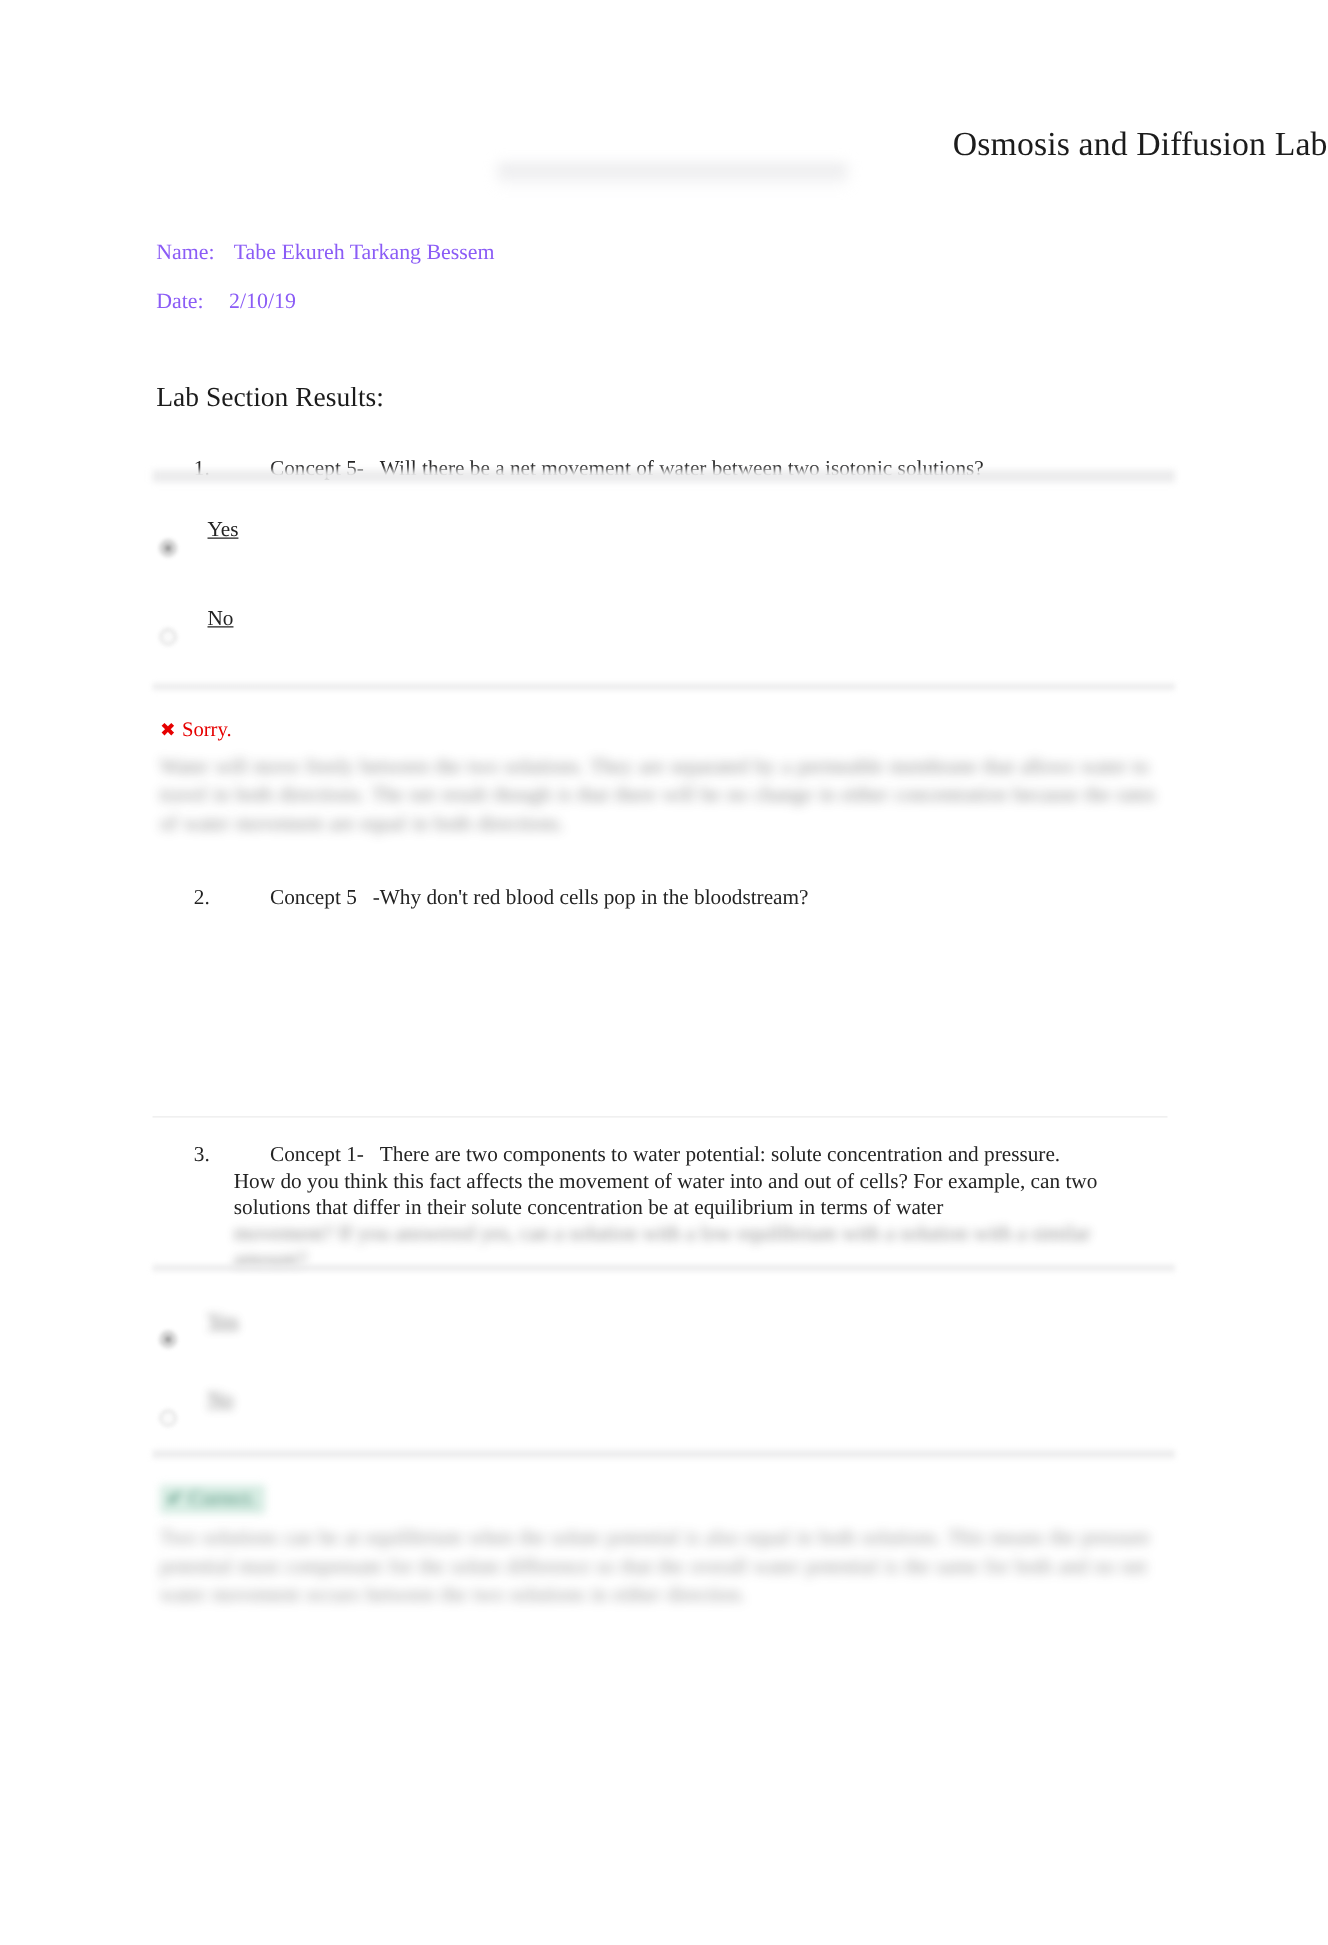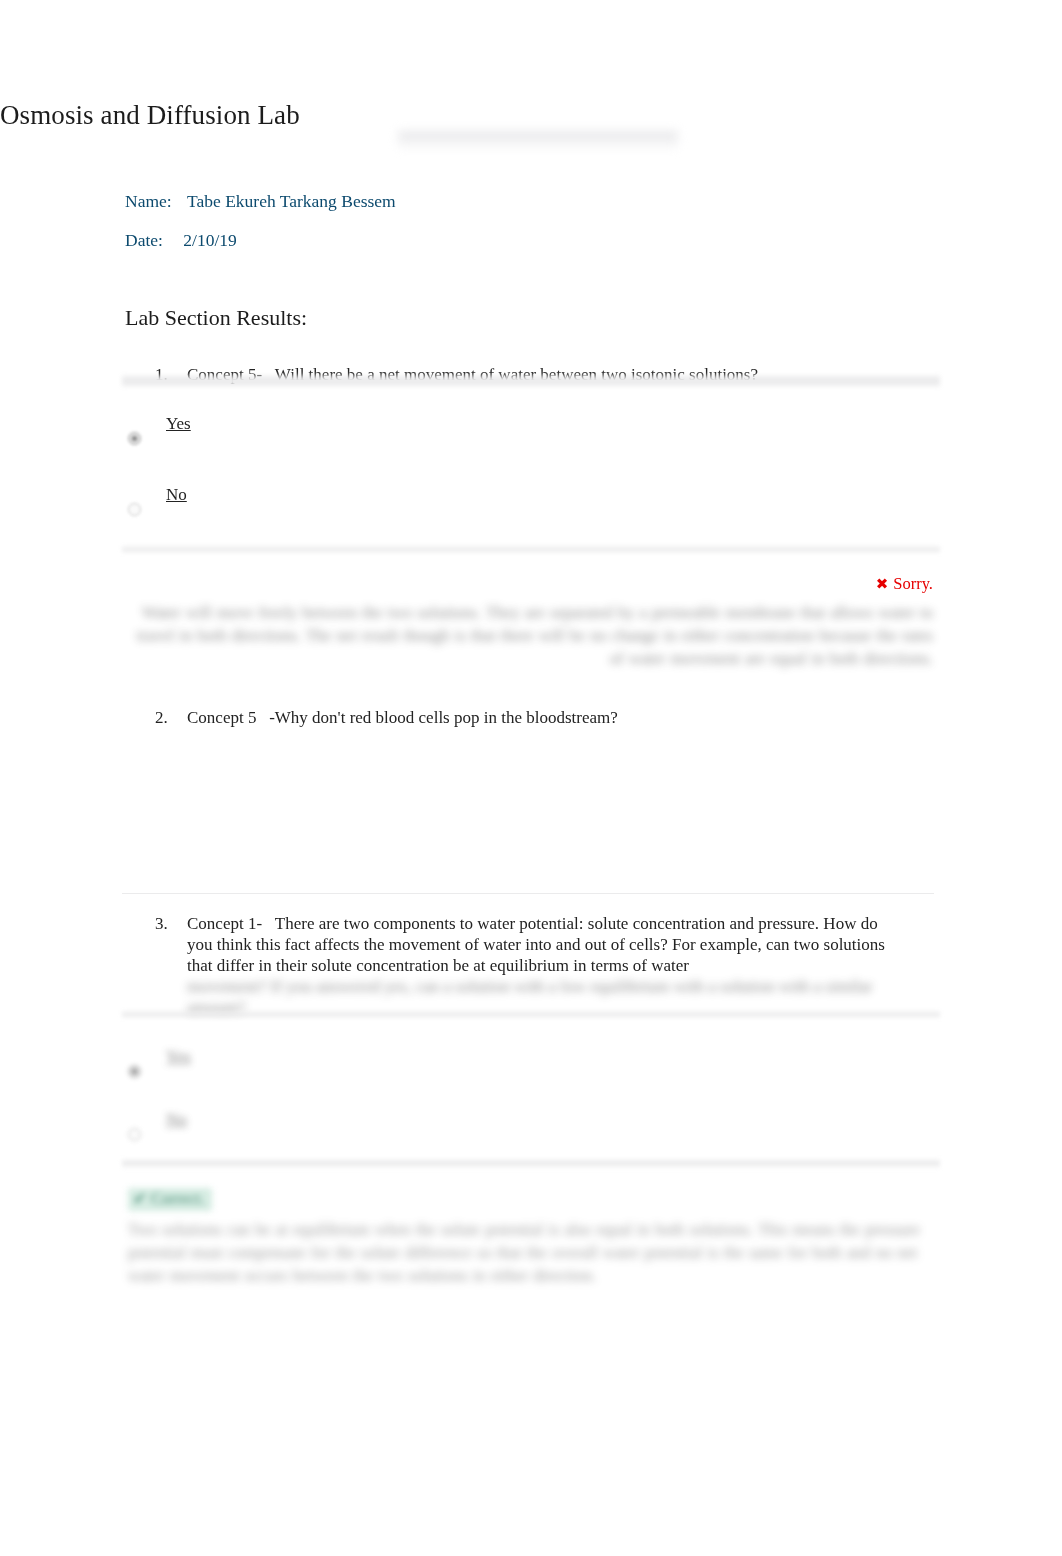--- a/index.html
+++ b/index.html
@@ -22,21 +22,21 @@
     inset: 0;
     background: #ffffff;
   }
 
   
   .doc-title {
     position: absolute;
     left: 0;
     top: 100px;
     width: 1062px;
-    text-align: left;
+    text-align: right;
     font-size: 27px;
     font-weight: 400;
     color: #1c1c1c;
     letter-spacing: 0.1px;
   }
   .title-smudge {
     position: absolute;
     left: 398px;
     top: 131px;
     width: 280px;
@@ -44,21 +44,21 @@
     background: linear-gradient(to bottom, rgba(225,225,228,0.85), rgba(255,255,255,0));
     filter: blur(5px);
     pointer-events: none;
   }
 
   
   .meta-row {
     position: absolute;
     left: 125px;
     font-size: 17.5px;
-    color: #0c4a6e;
+    color: #8b5cf6;
     white-space: nowrap;
     text-align: center;
   }
   .meta-row.name { top: 191px; }
   .meta-row.date { top: 230px; }
   .meta-label { display: inline-block; }
   .meta-value { display: inline-block; }
   .meta-row.name .meta-value { margin-left: 11px; }
   .meta-row.date .meta-value { margin-left: 16px; }
 
@@ -85,21 +85,21 @@
     position: absolute;
     left: 0;
     top: 0;
     width: 26px;
     text-align: left;
   }
   .q-body {
     display: block;
     margin-left: 32px;
   }
-  .q-concept { white-space: pre; }
+  .q-concept { white-space: pre; margin-left: 29px; }
 
   #q1 { top: 364px; }
   #q2 { top: 707px; }
   #q3 { top: 913px; }
 
   
   .band {
     position: absolute;
     background: #ececed;
     filter: blur(2.6px);
@@ -202,21 +202,21 @@
     margin-top: 7px;
     width: 805px;
     font-size: 16.5px;
     line-height: 23px;
     color: #4a4a4a;
     filter: blur(4.1px);
     opacity: .62;
     word-spacing: 1px;
   }
 
-  #feedback-1 { left: 128px; top: 574px; text-align: right; }
+  #feedback-1 { left: 128px; top: 574px; }
   #feedback-2 { left: 128px; top: 1188px; }
   #feedback-2 .fb-text { filter: blur(4.3px); opacity: .55; }
 
   
   .q3-redacted {
     display: block;
     margin-left: 32px;
     filter: blur(4.0px);
     opacity: .62;
     color: #4a4a4a;

